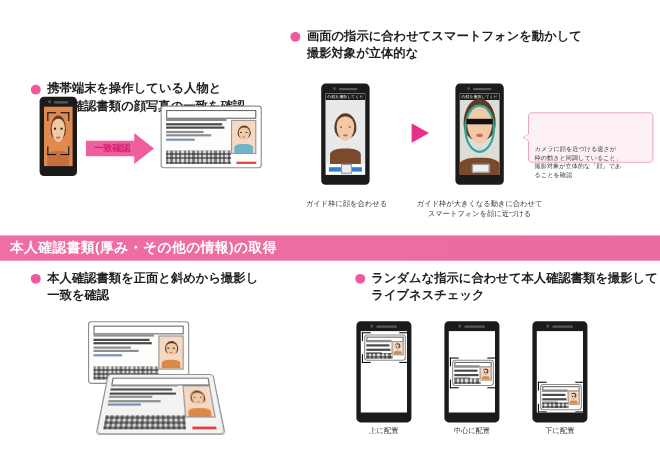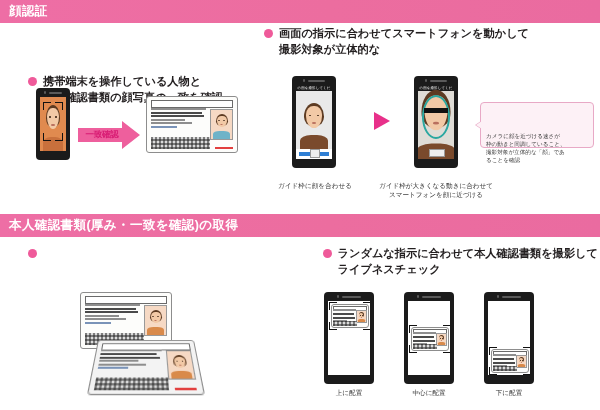--- a/index.html
+++ b/index.html
@@ -88,23 +88,20 @@
   .callout .tail{position:absolute;left:-6px;top:42%;width:0;height:0;
     border-top:4px solid transparent;border-bottom:4px solid transparent;border-right:6px solid #e8a9c6;}
   .callout .tail2{position:absolute;left:-5px;top:42%;width:0;height:0;
     border-top:4px solid transparent;border-bottom:4px solid transparent;border-right:6px solid #fdf1f6;}
 </style>
 </head>
 <body>
 
 <div class="page">
 
-  <div class="section-bar" style="top:0px;">
-    <div class="bar-title">顔認証</div>
-  </div>
 
   <div class="bullet" style="left:28px;top:26px;width:225px;margin-top:48px;">
     <span class="dot"></span>
     <span class="btxt">携帯端末を操作している人物と
 本人確認書類の顔写真の一致を確認</span>
   </div>
 
   <div class="bullet" style="left:264px;top:26px;width:330px;">
     <span class="dot"></span>
     <span class="btxt">画面の指示に合わせてスマートフォンを動かして
@@ -228,25 +225,27 @@
   <div class="callout" style="left:480px;top:102px;width:114px;height:46px;">
     <span class="tail"></span>
     <span class="tail2"></span>
     <span>カメラに顔を近づける速さが
 枠の動きと同調していること、
 撮影対象が立体的な「顔」であ
 ることを確認</span>
   </div>
 
   <div class="section-bar" style="top:214px;">
-    <div class="bar-title">本人確認書類(厚み・一致を確認)の取得</div>
+    <div class="bar-title">本人確認書類(厚み・その他の情報)の取得</div>
   </div>
 
   <div class="bullet" style="left:28px;top:246px;width:225px;">
     <span class="dot"></span>
+    <span class="btxt">本人確認書類を正面と斜めから撮影し
+一致を確認</span>
   </div>
 
   <div class="bullet" style="left:268px;top:246px;width:330px;justify-content:flex-end;">
     <span class="dot"></span>
     <span class="btxt">ランダムな指示に合わせて本人確認書類を撮影して
 ライブネスチェック</span>
   </div>
 
   <div class="idcard" style="left:80px;top:292px;width:92px;height:57px;">
     <div class="idtop"></div>

